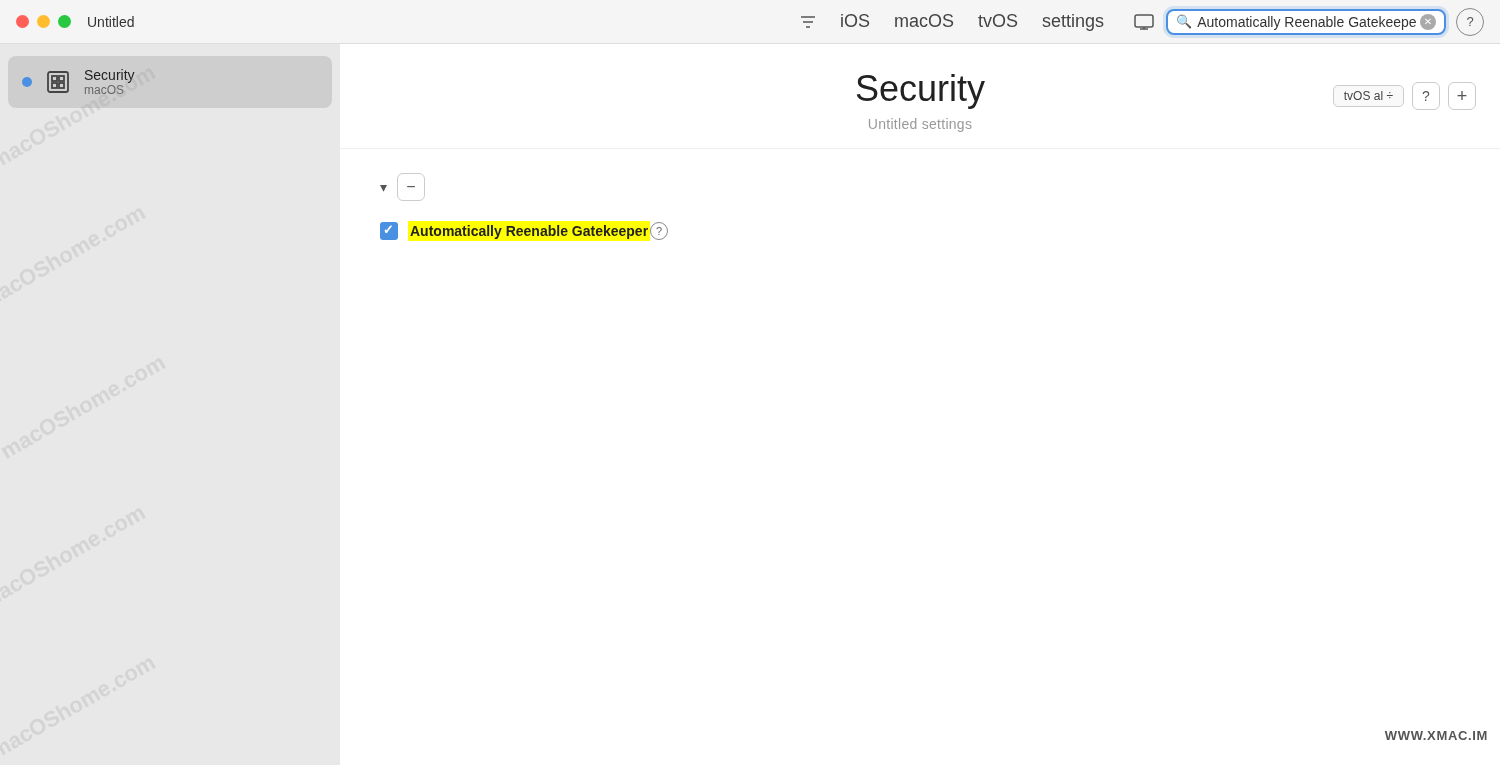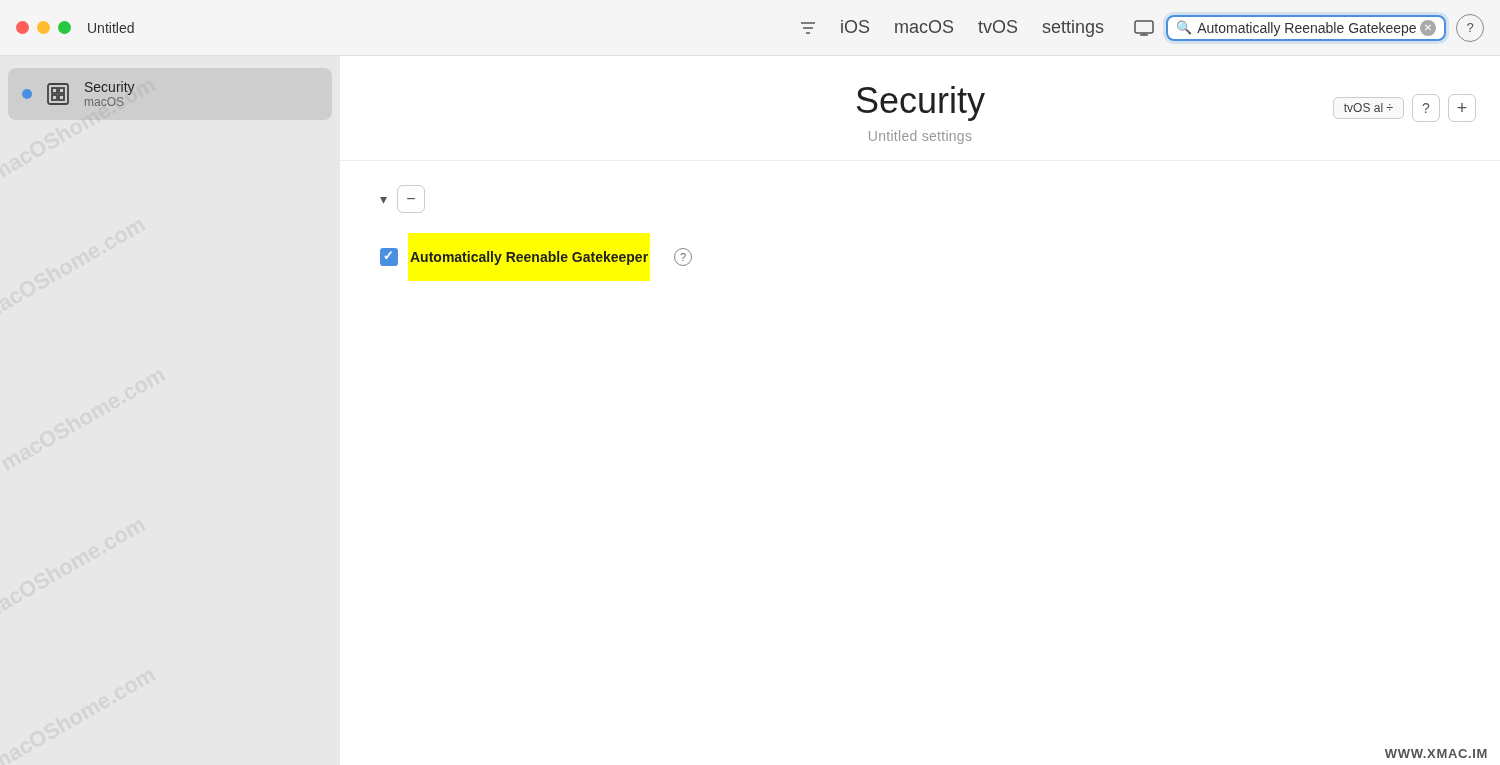--- a/index.html
+++ b/index.html
@@ -10,21 +10,21 @@
       overflow: hidden;
       display: flex;
       flex-direction: column;
       background: #f0f0f0;
     }
 
     
     .titlebar {
       display: flex;
       align-items: center;
-      height: 56px;
+      height: 44px;
       background: #f5f5f5;
       border-bottom: 1px solid #ddd;
       padding: 0 16px;
       flex-shrink: 0;
     }
     .window-controls {
       display: flex;
       gap: 8px;
       margin-right: 16px;
     }
@@ -342,40 +342,40 @@
       left: 1px;
       color: #fff;
       font-size: 13px;
       font-weight: bold;
     }
     .setting-label {
       font-size: 14px;
       font-weight: bold;
       color: #222;
       background: #ffff00;
-      padding: 16px 2px;
-      margin-right: 24px;
+      padding: 2px 2px;
+      margin-right: 0;
     }
     .setting-help {
       width: 18px;
       height: 18px;
       border-radius: 50%;
       border: 1.5px solid #888;
       background: transparent;
       color: #666;
       font-size: 11px;
       cursor: pointer;
       display: flex;
       align-items: center;
       justify-content: center;
     }
 
     .watermark-bottom-right {
       position: fixed;
-      bottom: 4px;
+      bottom: 22px;
       right: 12px;
       font-size: 13px;
       font-weight: bold;
       color: #555;
       letter-spacing: 0.05em;
     }
   </style>
 </head>
 <body>
 

